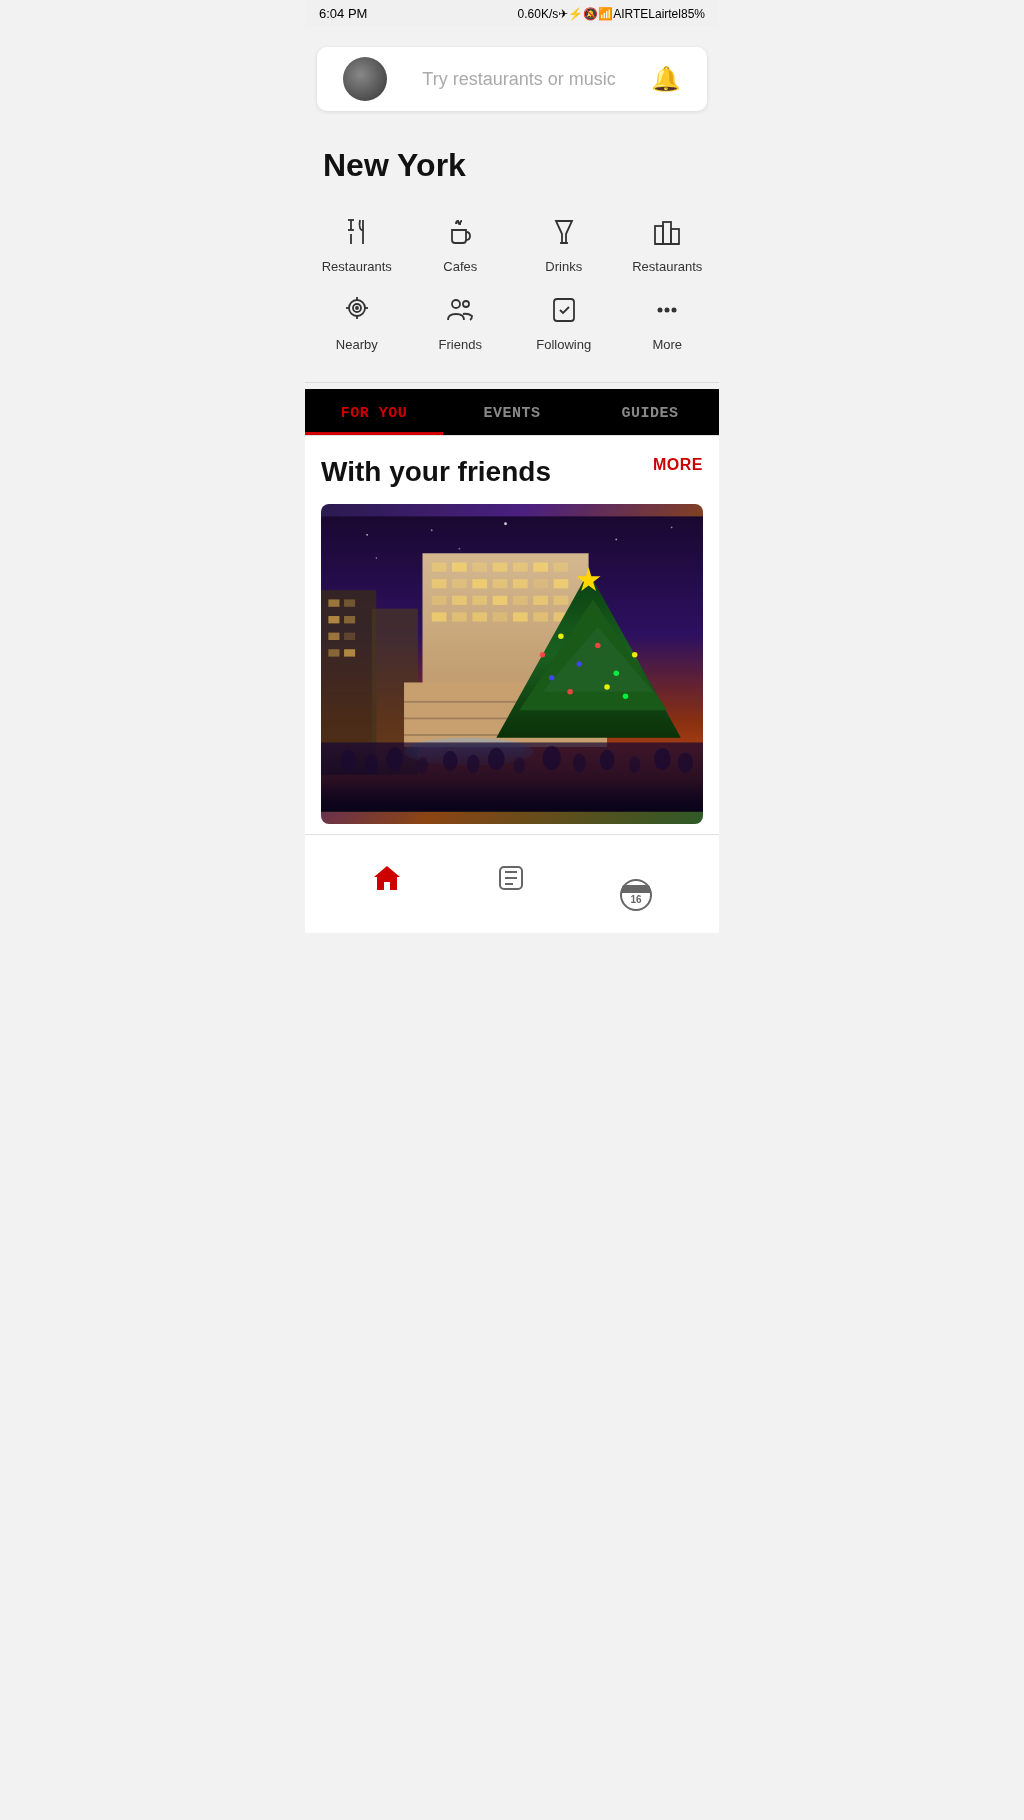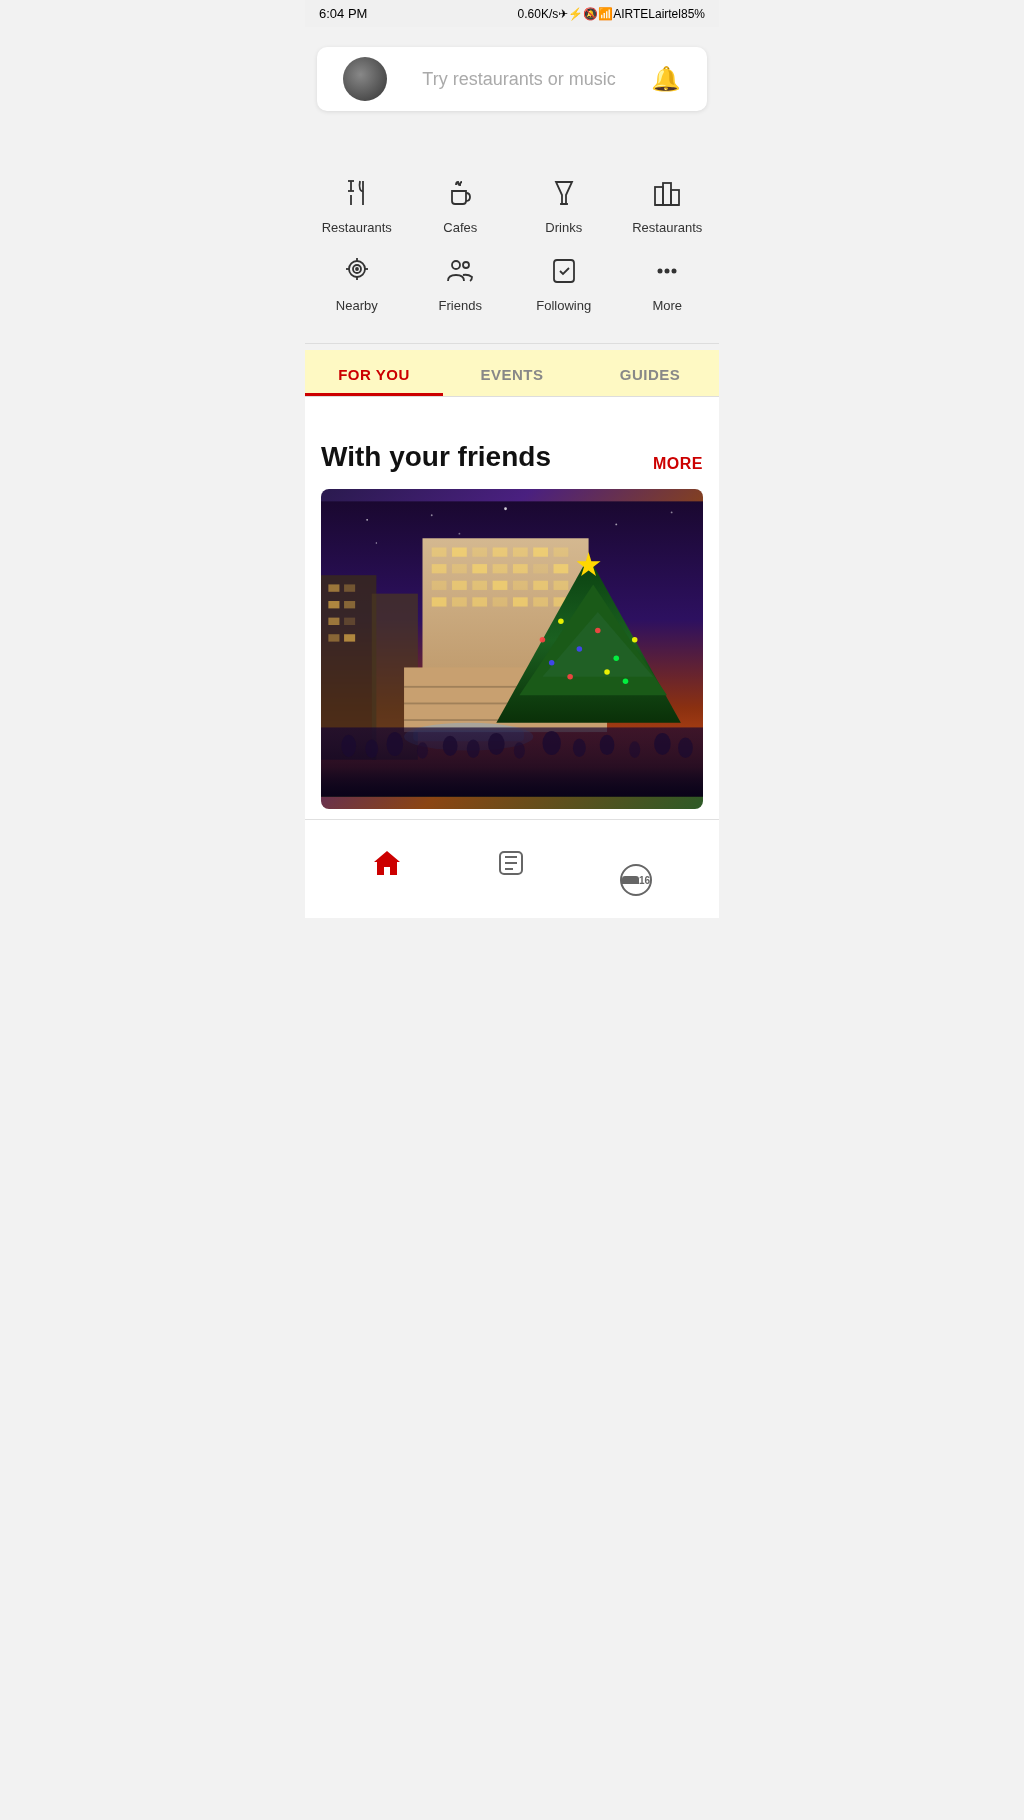--- a/index.html
+++ b/index.html
@@ -147,23 +147,24 @@
 
     
     .divider {
       height: 1px;
       background: #ddd;
       margin: 6px 0;
     }
 
     
     .tabs {
-      background: #fef9c3;
+      background: #000000;
       display: flex;
       border-bottom: 1px solid #ddd;
+      font-family: Liberation Mono, monospace;
     }
     .tab {
       flex: 1;
       text-align: center;
       padding: 16px 4px 13px;
       font-size: 15px;
       font-weight: 600;
       color: #888;
       cursor: pointer;
       letter-spacing: 0.5px;
@@ -183,24 +184,23 @@
       background: #cc0000;
     }
 
     
     .main-content {
       background: #fff;
       padding: 20px 16px 10px;
     }
     .section-header {
       display: flex;
-      align-items: flex-end;
+      align-items: flex-start;
       justify-content: space-between;
       margin-bottom: 16px;
-      margin-top: 24px;
     }
     .section-title {
       font-size: 28px;
       font-weight: 800;
       color: #111;
     }
     .section-more {
       color: #cc0000;
       font-weight: 700;
       font-size: 16px;
@@ -247,21 +247,21 @@
     }
     .nav-icon.inactive {
       color: #666;
     }
     .calendar-icon-box {
       width: 32px;
       height: 32px;
       border: 2px solid #666;
       border-radius: 16px;
       display: flex;
-      flex-direction: row;
+      flex-direction: column;
       align-items: center;
       justify-content: center;
       position: relative;
       margin-top: 28px;
     }
     .calendar-top {
       width: 100%;
       height: 8px;
       background: #666;
       border-radius: 3px 3px 0 0;
@@ -295,20 +295,21 @@
 
 <div class="search-bar">
   <div class="avatar">
     <div class="avatar-inner"></div>
   </div>
   <span class="search-placeholder">Try restaurants or music</span>
   <span class="bell-icon">🔔</span>
 </div>
 
 <div class="location-section">
+  <div class="city-name">New York</div>
 </div>
 
 <div class="categories">
   <div class="category-grid">
     <div class="category-item">
       <span class="category-icon">
         <svg width="32" height="32" viewBox="0 0 32 32" fill="none" stroke="#333" stroke-width="1.8">
           <line x1="10" y1="4" x2="10" y2="14"></line>
           <line x1="10" y1="18" x2="10" y2="28"></line>
           <line x1="7" y1="4" x2="13" y2="4"></line>

